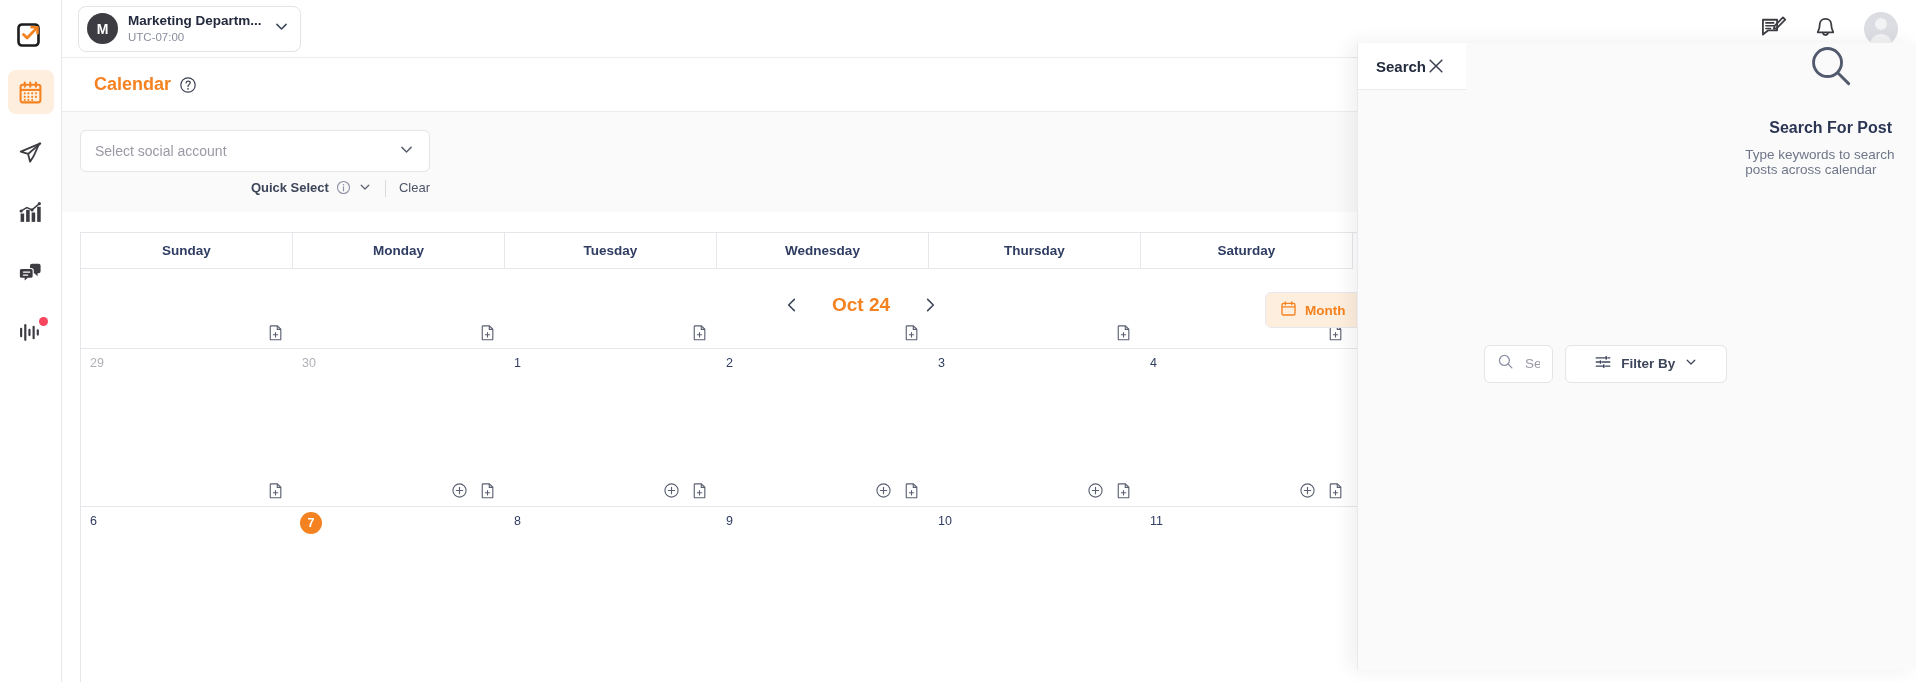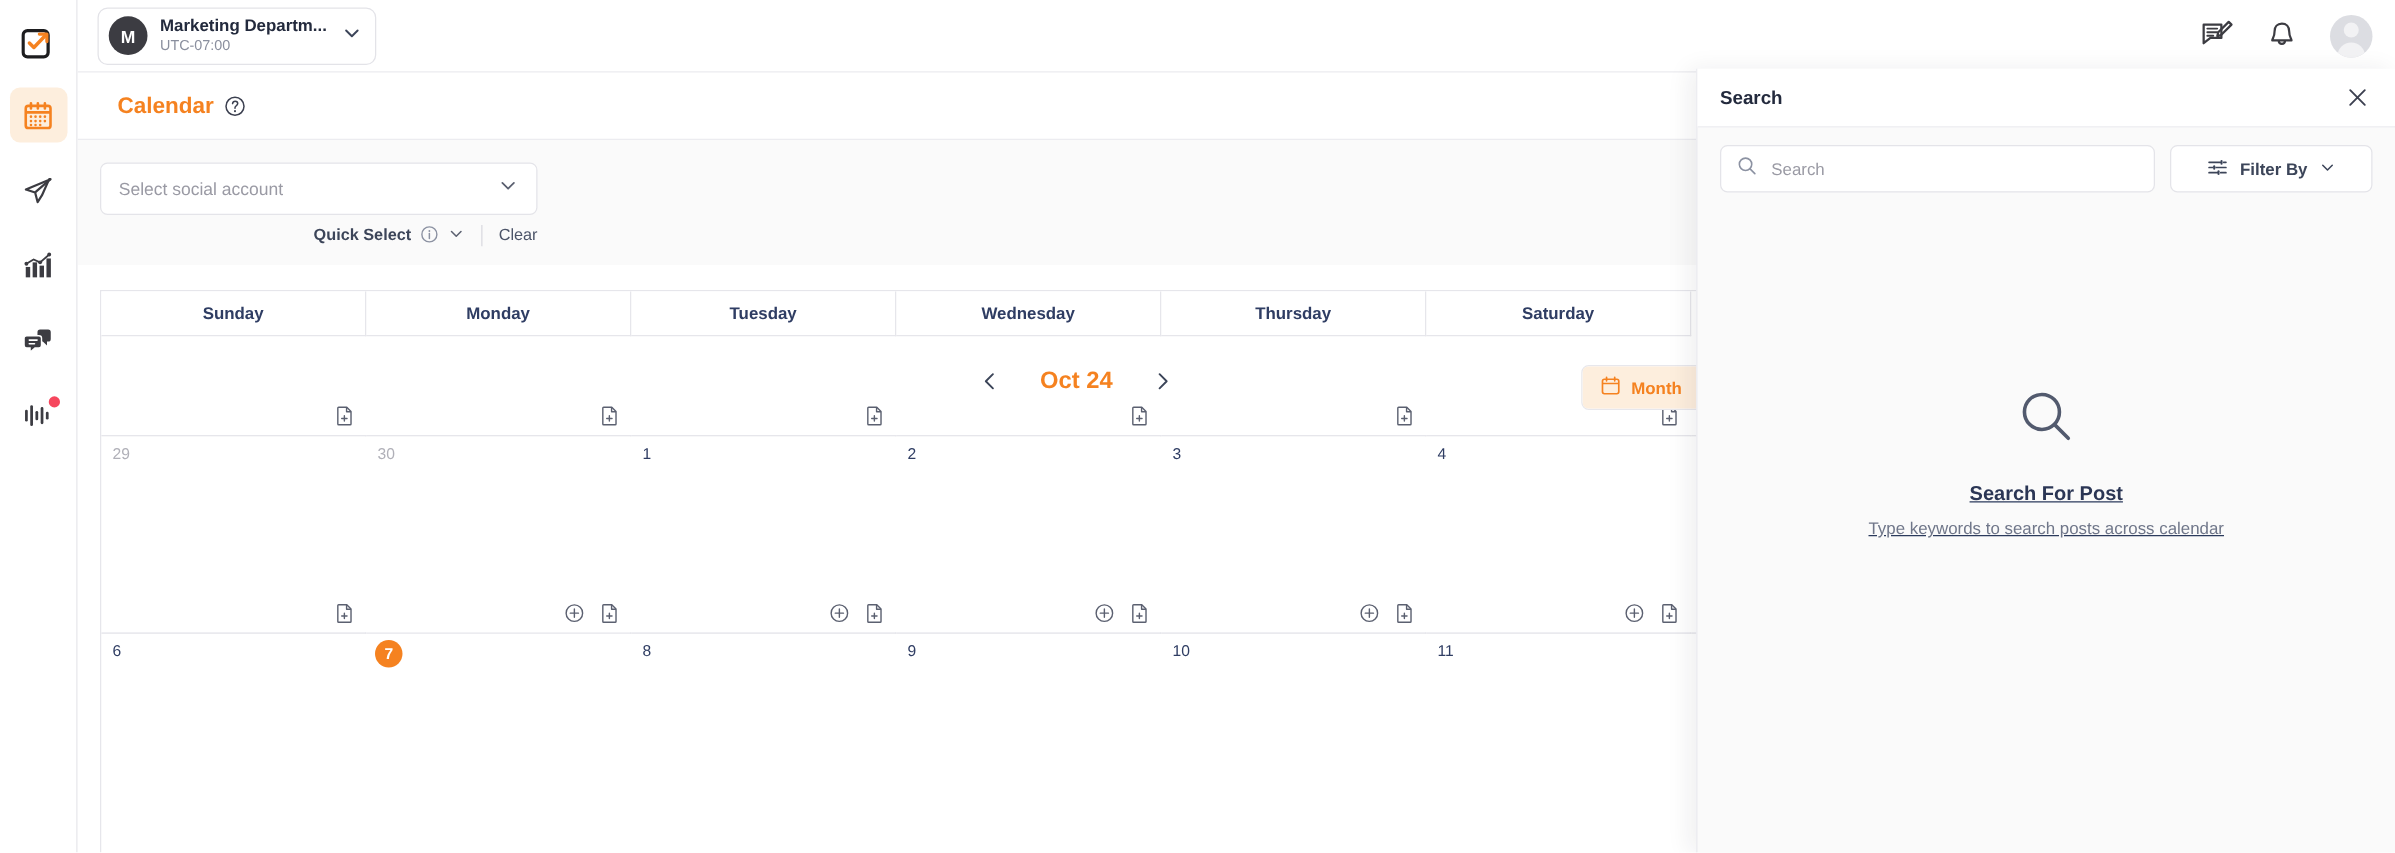--- a/index.html
+++ b/index.html
@@ -206,27 +206,27 @@
     display: flex; align-items: center; justify-content: center;
   }
   .cell-actions {
     position: absolute; right: 8px; bottom: 7px;
     display: flex; align-items: center; gap: 11px;
   }
   .cell-actions span { cursor: pointer; display: flex; }
 
   
   .searchpanel {
-    position: absolute; right: 0; top: 55px;
+    position: absolute; right: 0; top: 43px;
     width: 559px; height: 627px;
     background: #fafafa;
     border-left: 1px solid #e9e9ee;
     box-shadow: -6px 0 18px rgba(30,30,40,0.07);
     z-index: 50;
-    display: flex; flex-direction: column;
+    display: flex; flex-direction: row;
   }
   .sp-head {
     height: 47px; background: #fff;
     border-bottom: 1px solid #ececf0;
     display: flex; align-items: center;
     padding: 0 20px 0 18px;
   }
   .sp-title { font-size: 15px; font-weight: 700; color: #232a3d; }
   .sp-close { margin-left: auto; cursor: pointer; display: flex; }
   .sp-searchrow {
@@ -254,23 +254,22 @@
     border: 1px solid #e4e4e9;
     border-radius: 6px;
     display: flex; align-items: center; gap: 9px;
     padding: 0 28px;
     font-size: 13.5px; font-weight: 700; color: #3c4559;
     cursor: pointer;
   }
   .sp-empty {
     flex: 1 1 auto;
     display: flex; flex-direction: column;
-    align-items: center; justify-content: center;
+    align-items: center; 
     padding-bottom: 96px;
-    text-decoration: underline;
   }
   .sp-empty-icon { margin-bottom: 26px; }
   .sp-empty-title { font-size: 16px; font-weight: 700; color: #2b3655; }
   .sp-empty-sub { font-size: 13.5px; color: #6f7689; margin-top: 10px; }
 </style>
 </head>
 <body>
 
 <div id="app">
 

